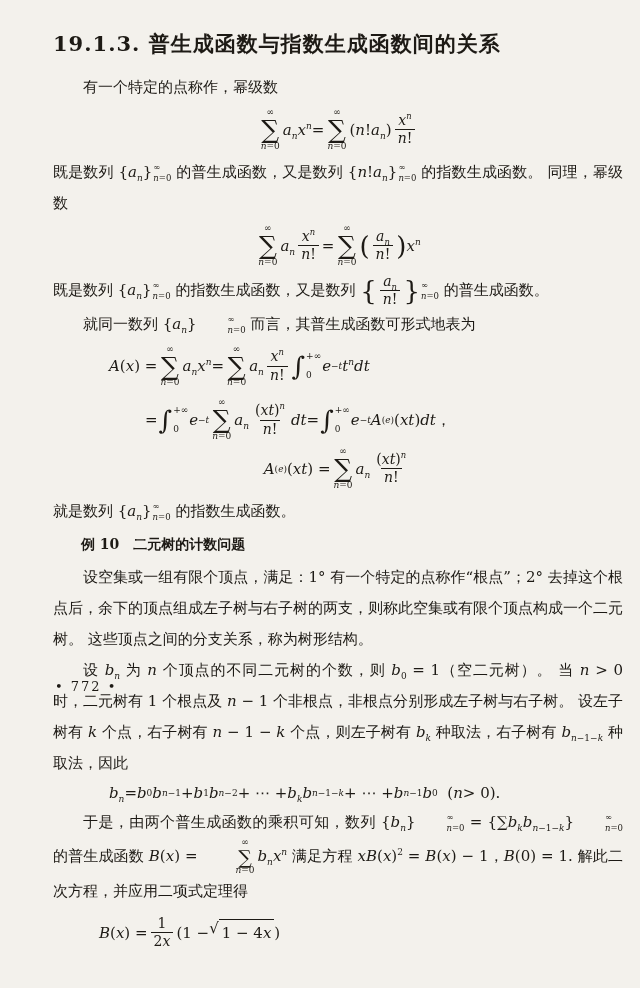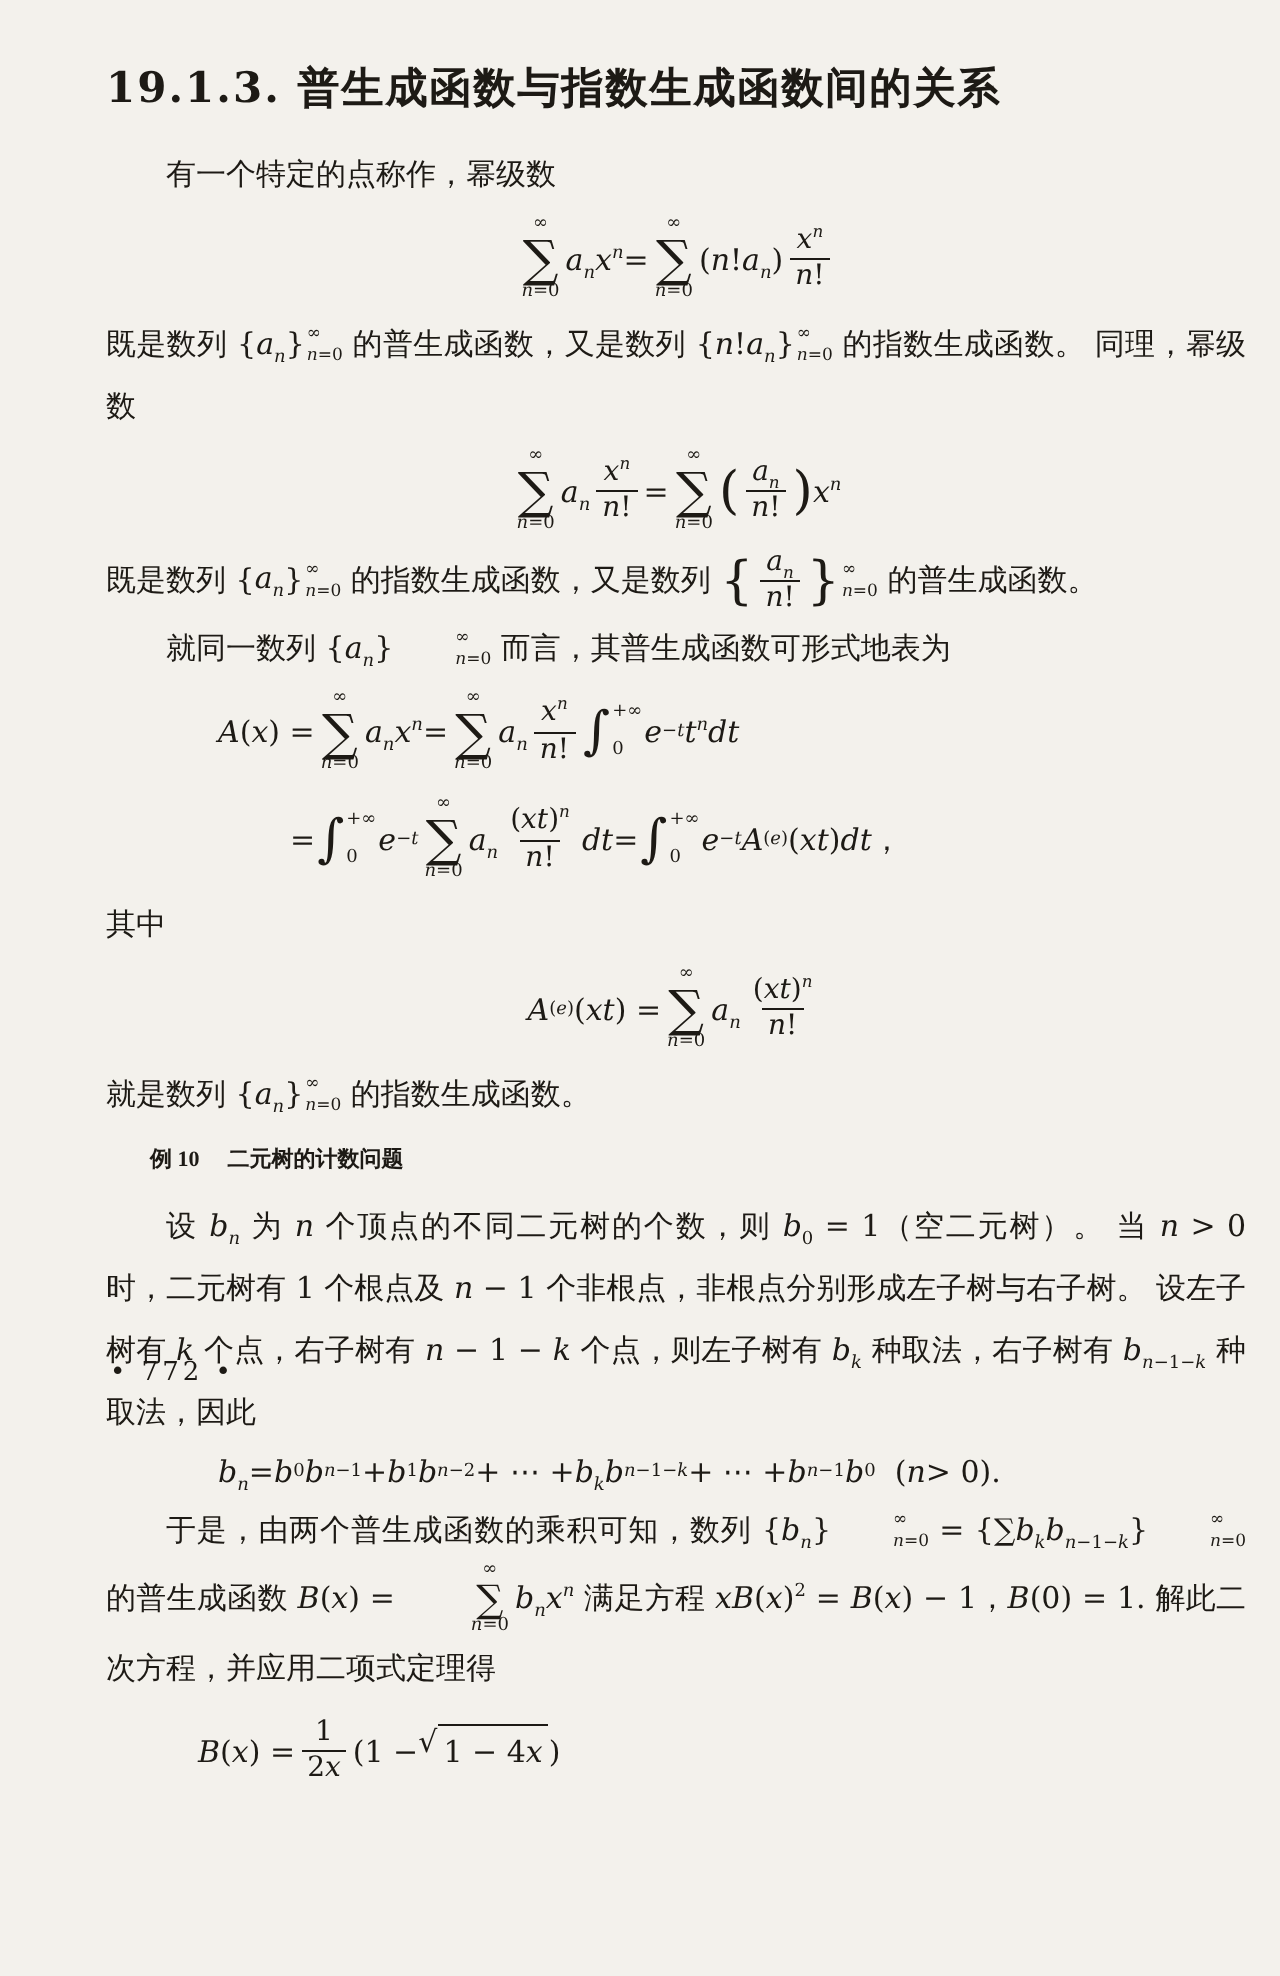--- a/index.html
+++ b/index.html
@@ -34,21 +34,21 @@
   .ss { display:inline-flex; flex-direction:column; align-items:flex-start;
         vertical-align:middle; font-size:8.5px; line-height:1.25; font-style:normal;
         margin-left:1px; }
   
   .br { font-size:26px; font-style:normal; font-weight:normal;
         vertical-align:middle; line-height:1; }
   
   .sq { display:inline-flex; align-items:stretch; vertical-align:middle; }
   .sq .sr { font-style:normal; }
   .sq .sb { border-top:1.2px solid #1d1a15; padding:4px 3px; }
-  .exhead { font-size:11px; font-weight:bold; line-height:31px; margin:2px 0; text-indent:2em;font-family:Liberation Serif, serif; }
+  .exhead { font-size:14px; font-weight:bold; line-height:31px; margin:2px 0; text-indent:2em; }
   .exhead .gap { display:inline-block; width:14px; }
   .footer { position:absolute; left:42px; bottom:22px; font-size:13px;
             font-weight:normal; letter-spacing:2px; }
 </style>
 </head>
 <body>
 
 <div class="page">
 
   <h1><span>19.1.3.</span> <span>普生成函数与指数生成函数间的关系</span></h1>
@@ -141,38 +141,38 @@
         <span class="nu">(<i>xt</i>)<sup><i>n</i></sup></span>
         <span class="de"><i>n</i>!</span>
       </span> <i>dt</i> = <span class="ig">
         <span class="is">∫</span>
         <span class="il">
           <span>+∞</span>
           <span>0</span>
         </span>
       </span> <i>e</i><sup>−<i>t</i></sup><i>A</i><sub>(<i>e</i>)</sub>(<i>xt</i>)<i>dt</i>，</div>
 
-  <p class="p">其中</p>
 
   <div class="formula center"><i>A</i><sub>(<i>e</i>)</sub>(<i>xt</i>) = <span class="sm">
         <span class="sl">∞</span>
         <span class="sg">∑</span>
         <span class="sl"><i>n</i>=0</span>
       </span> <i>a<sub>n</sub></i> <span class="fr">
         <span class="nu">(<i>xt</i>)<sup><i>n</i></sup></span>
         <span class="de"><i>n</i>!</span>
       </span></div>
 
   <p class="p">就是数列 {<i>a<sub>n</sub></i>}<span class="ss">
         <span>∞</span>
         <span><i>n</i>=0</span>
       </span> 的指数生成函数。</p>
 
   <p class="exhead"><b>例 10</b><span class="gap"></span><b>二元树的计数问题</b></p>
 
+  <p class="p ind">设空集或一组有限个顶点，满足：1° 有一个特定的点称作“根点”；2° 去掉这个根点后，余下的顶点组成左子树与右子树的两支，则称此空集或有限个顶点构成一个二元树。 这些顶点之间的分支关系，称为树形结构。</p>
 
   <p class="p ind">设 <i>b<sub>n</sub></i> 为 <i>n</i> 个顶点的不同二元树的个数，则 <i>b</i><sub>0</sub> = 1（空二元树）。 当 <i>n</i> &gt; 0 时，二元树有 1 个根点及 <i>n</i> − 1 个非根点，非根点分别形成左子树与右子树。 设左子树有 <i>k</i> 个点，右子树有 <i>n</i> − 1 − <i>k</i> 个点，则左子树有 <i>b<sub>k</sub></i> 种取法，右子树有 <i>b</i><sub><i>n</i>−1−<i>k</i></sub> 种取法，因此</p>
 
   <div class="formula" style="margin-left:56px;"><i>b<sub>n</sub></i> = <i>b</i><sub>0</sub><i>b</i><sub><i>n</i>−1</sub> + <i>b</i><sub>1</sub><i>b</i><sub><i>n</i>−2</sub> + ⋯ + <i>b<sub>k</sub></i><i>b</i><sub><i>n</i>−1−<i>k</i></sub> + ⋯ + <i>b</i><sub><i>n</i>−1</sub><i>b</i><sub>0</sub>&nbsp;&nbsp;(<i>n</i> &gt; 0).</div>
 
   <p class="p ind">于是，由两个普生成函数的乘积可知，数列 {<i>b<sub>n</sub></i>}<span class="ss">
         <span>∞</span>
         <span><i>n</i>=0</span>
       </span> = {∑<i>b<sub>k</sub></i><i>b</i><sub><i>n</i>−1−<i>k</i></sub>}<span class="ss">
         <span>∞</span>

